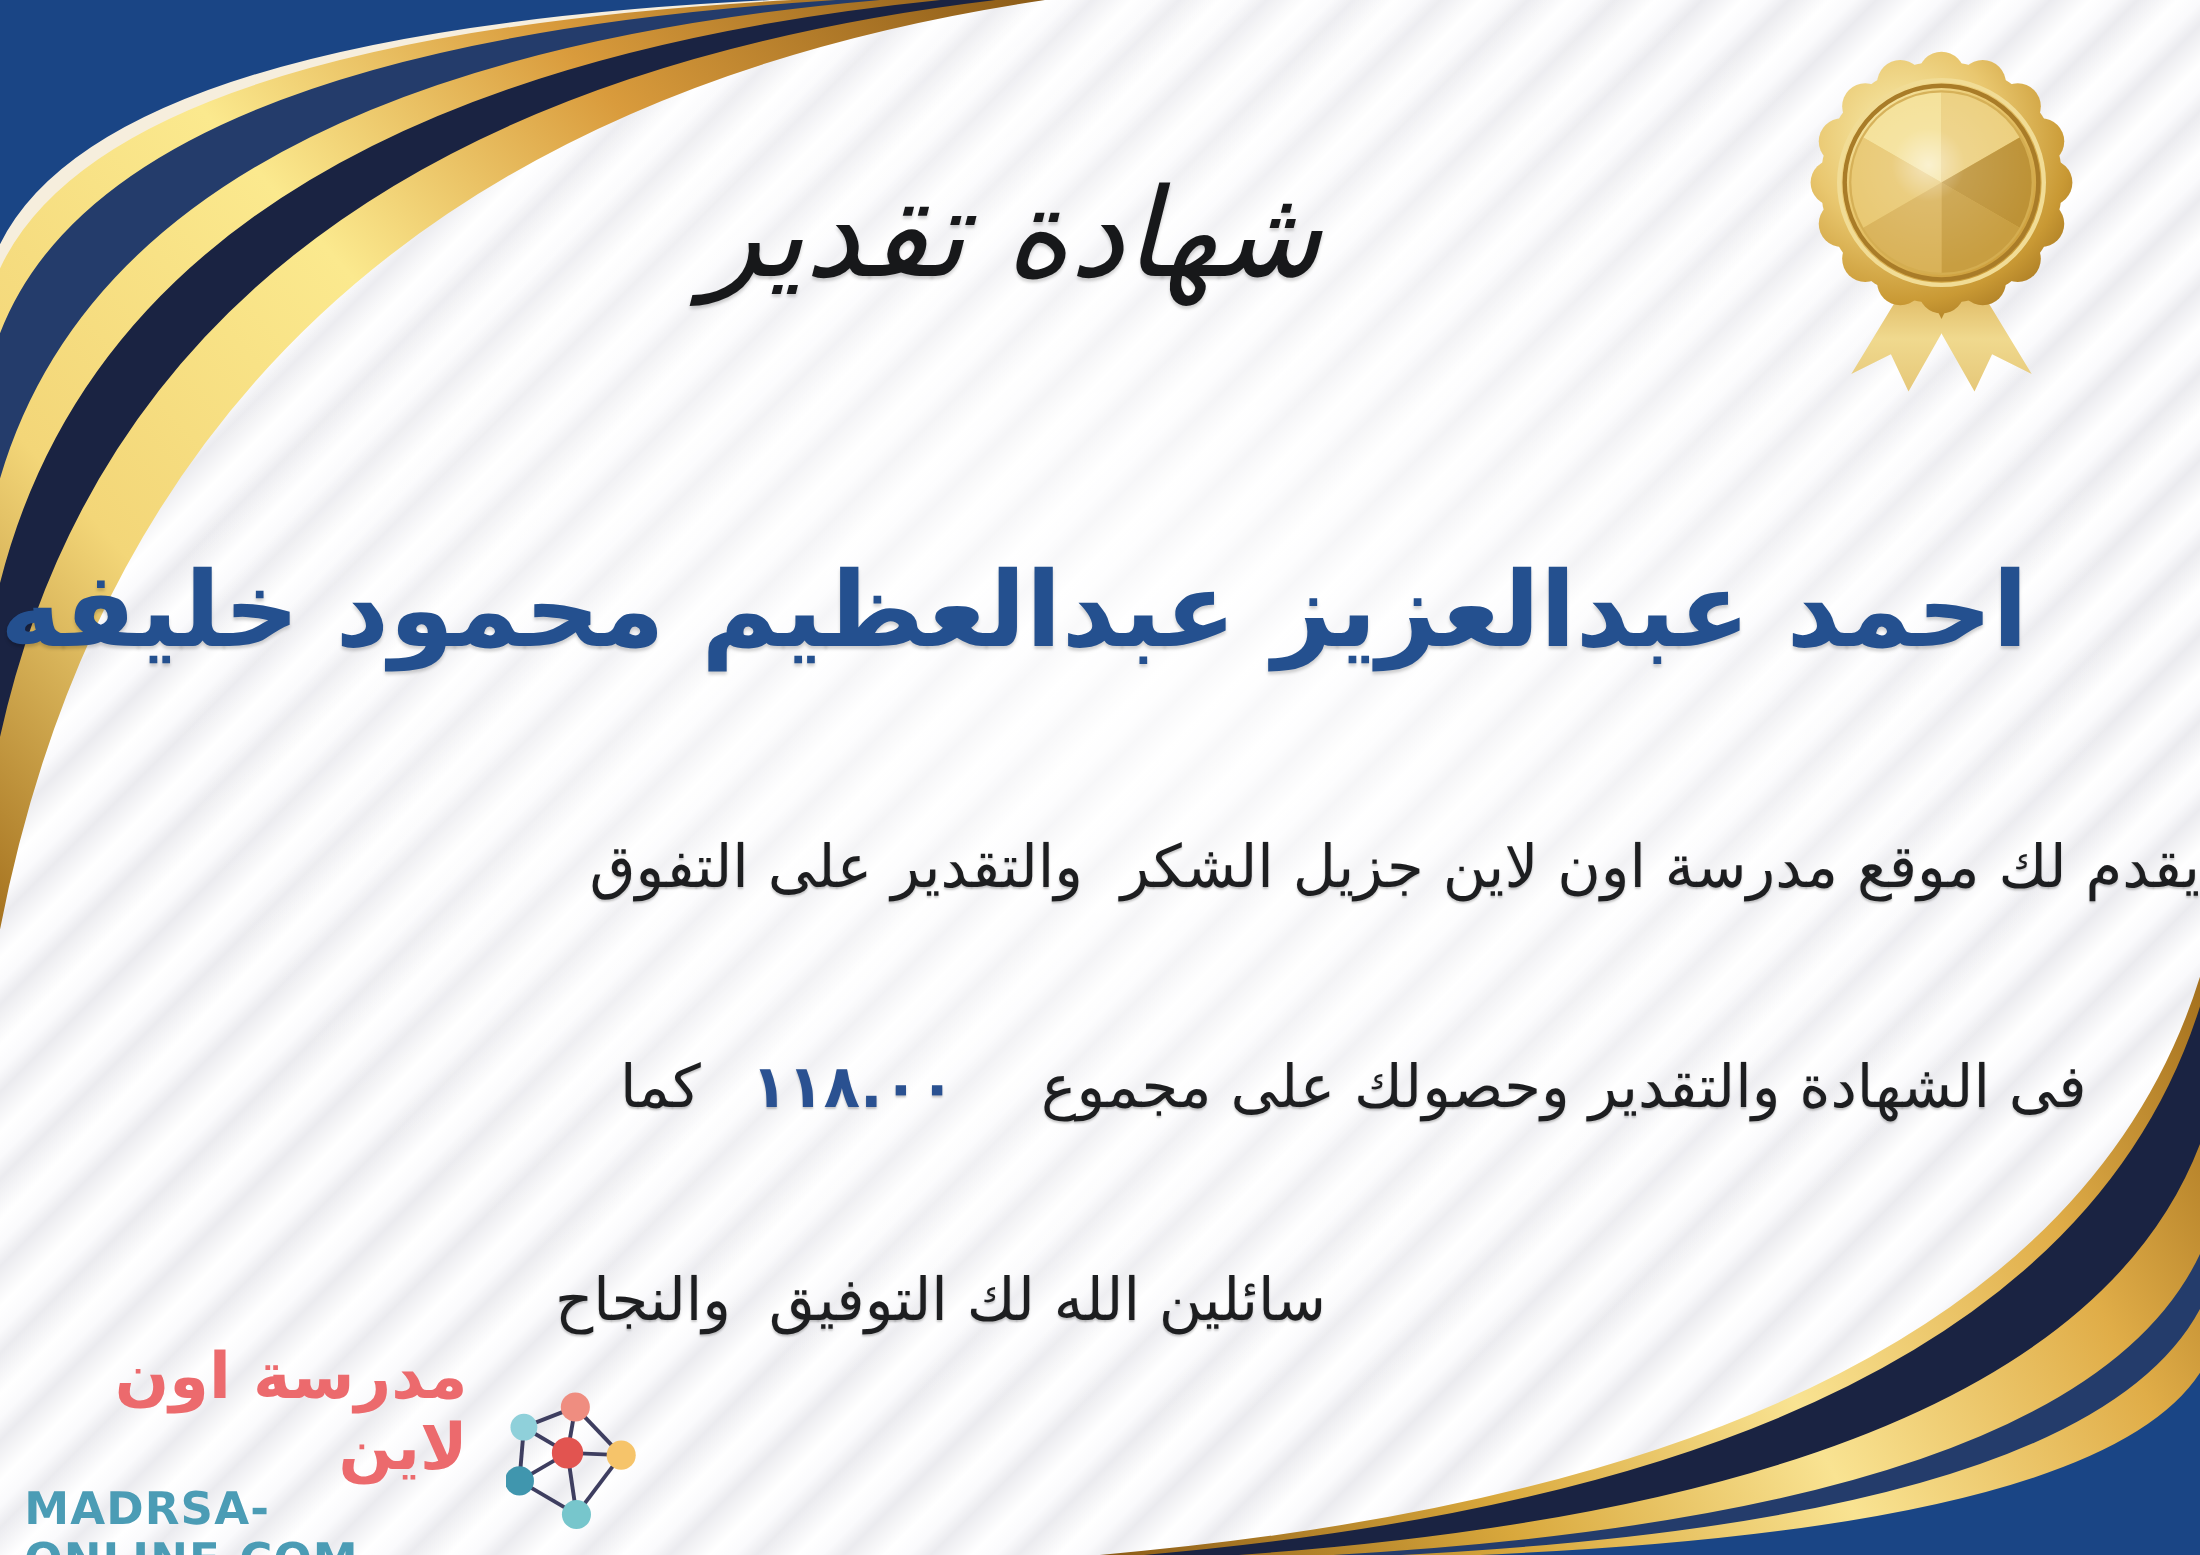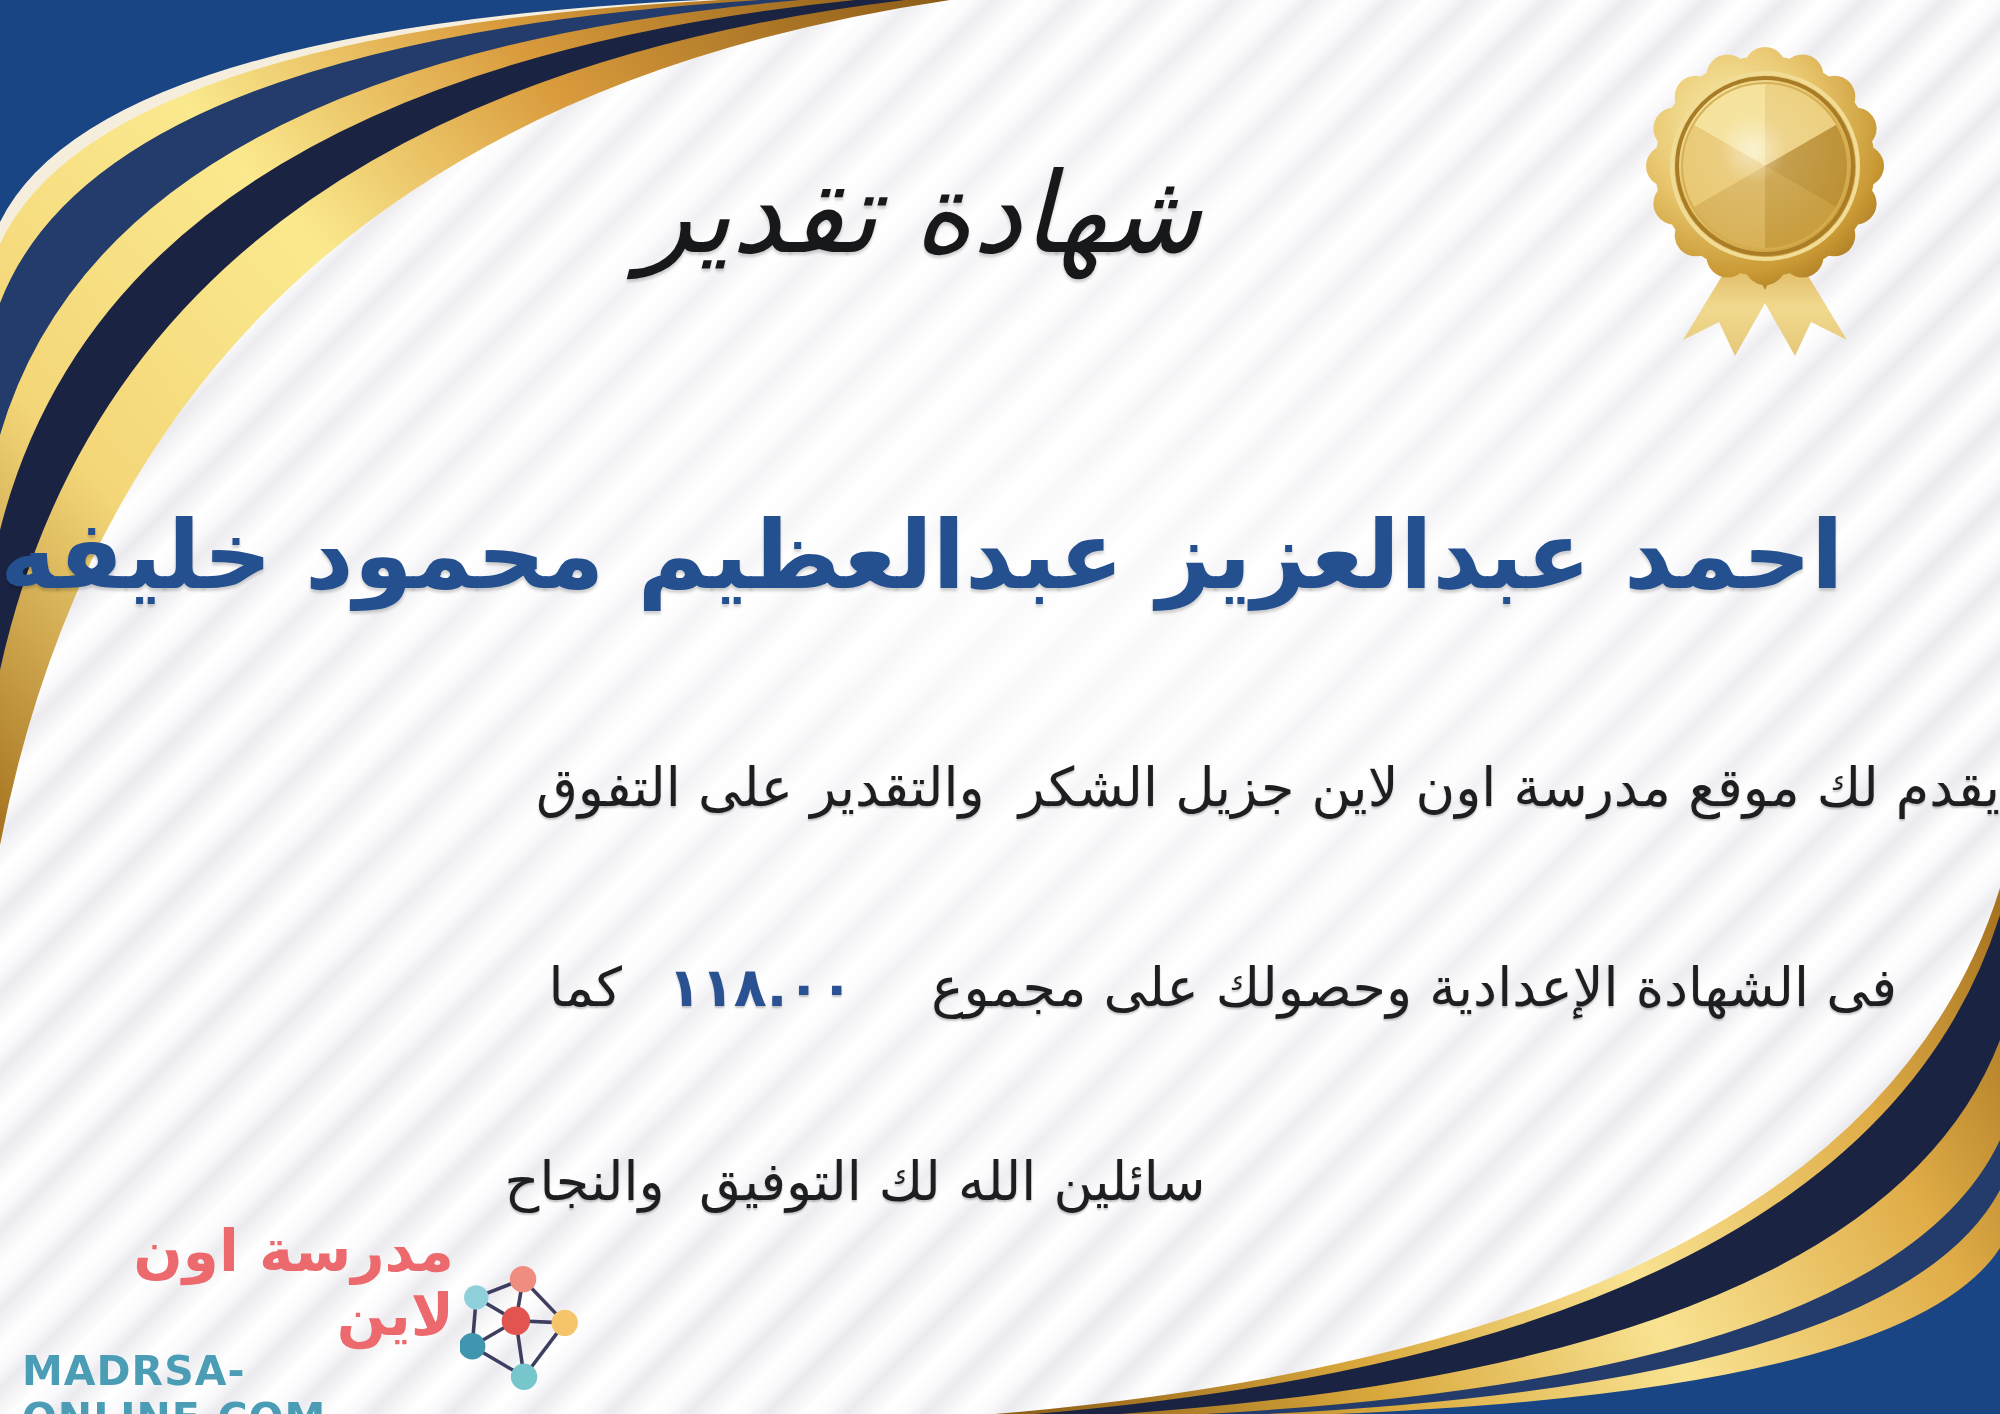--- a/index.html
+++ b/index.html
@@ -32,21 +32,21 @@
   .score{
     color:#2a5191;font-weight:700;margin:0 78px 0 46px;letter-spacing:4px;
   }
   .closing{
     position:absolute;top:1132px;left:0;right:290px;height:100px;line-height:100px;
     text-align:center;font-size:54px;color:#1d1e20;direction:rtl;white-space:pre-wrap;
     text-shadow:0 2px 2px rgba(0,0,0,.22);
   }
   .logo{
     position:absolute;left:22px;top:1256px;width:560px;height:150px;
-    display:flex;flex-direction:row;align-items:center;
+    display:flex;flex-direction:row;align-items:center;gap:29px;
   }
   .logo-text{flex:1;display:flex;flex-direction:column;align-items:center;}
   .logo-ar{
     font-size:58px;font-weight:700;color:#ec6a6d;direction:rtl;line-height:1.1;
   }
   .logo-en{
     font-size:41px;font-weight:700;color:#4b9cb5;letter-spacing:1px;line-height:1.15;
     font-family:"DejaVu Sans",sans-serif;
   }
   .logo-icon{width:122px;height:136px;flex:0 0 auto;margin-left:6px;}
@@ -147,21 +147,21 @@
     <circle cx="130" cy="128" r="84" fill="url(#discShine)"></circle>
   </svg>
 
   <div class="title">شهادة تقدير</div>
 
   <div class="name">احمد عبدالعزيز عبدالعظيم محمود خليفه</div>
 
   <div class="body-block">
     <div class="body-line">يقدم لك موقع مدرسة اون لاين جزيل الشكر  والتقدير على التفوق</div>
     <div class="body-line">
-      <span>فى الشهادة الإعدادية وحصولك على مجموع</span><span class="score">١١٨.٠٠</span><span>كما</span>
+      <span>فى الشهادة والتقدير وحصولك على مجموع</span><span class="score">١١٨.٠٠</span><span>كما</span>
     </div>
   </div>
 
   <div class="closing">سائلين الله لك التوفيق  والنجاح</div>
 
   <div class="logo">
     <div class="logo-text">
       <div class="logo-ar">مدرسة اون لاين</div>
       <div class="logo-en">MADRSA-ONLINE.COM</div>
     </div>

